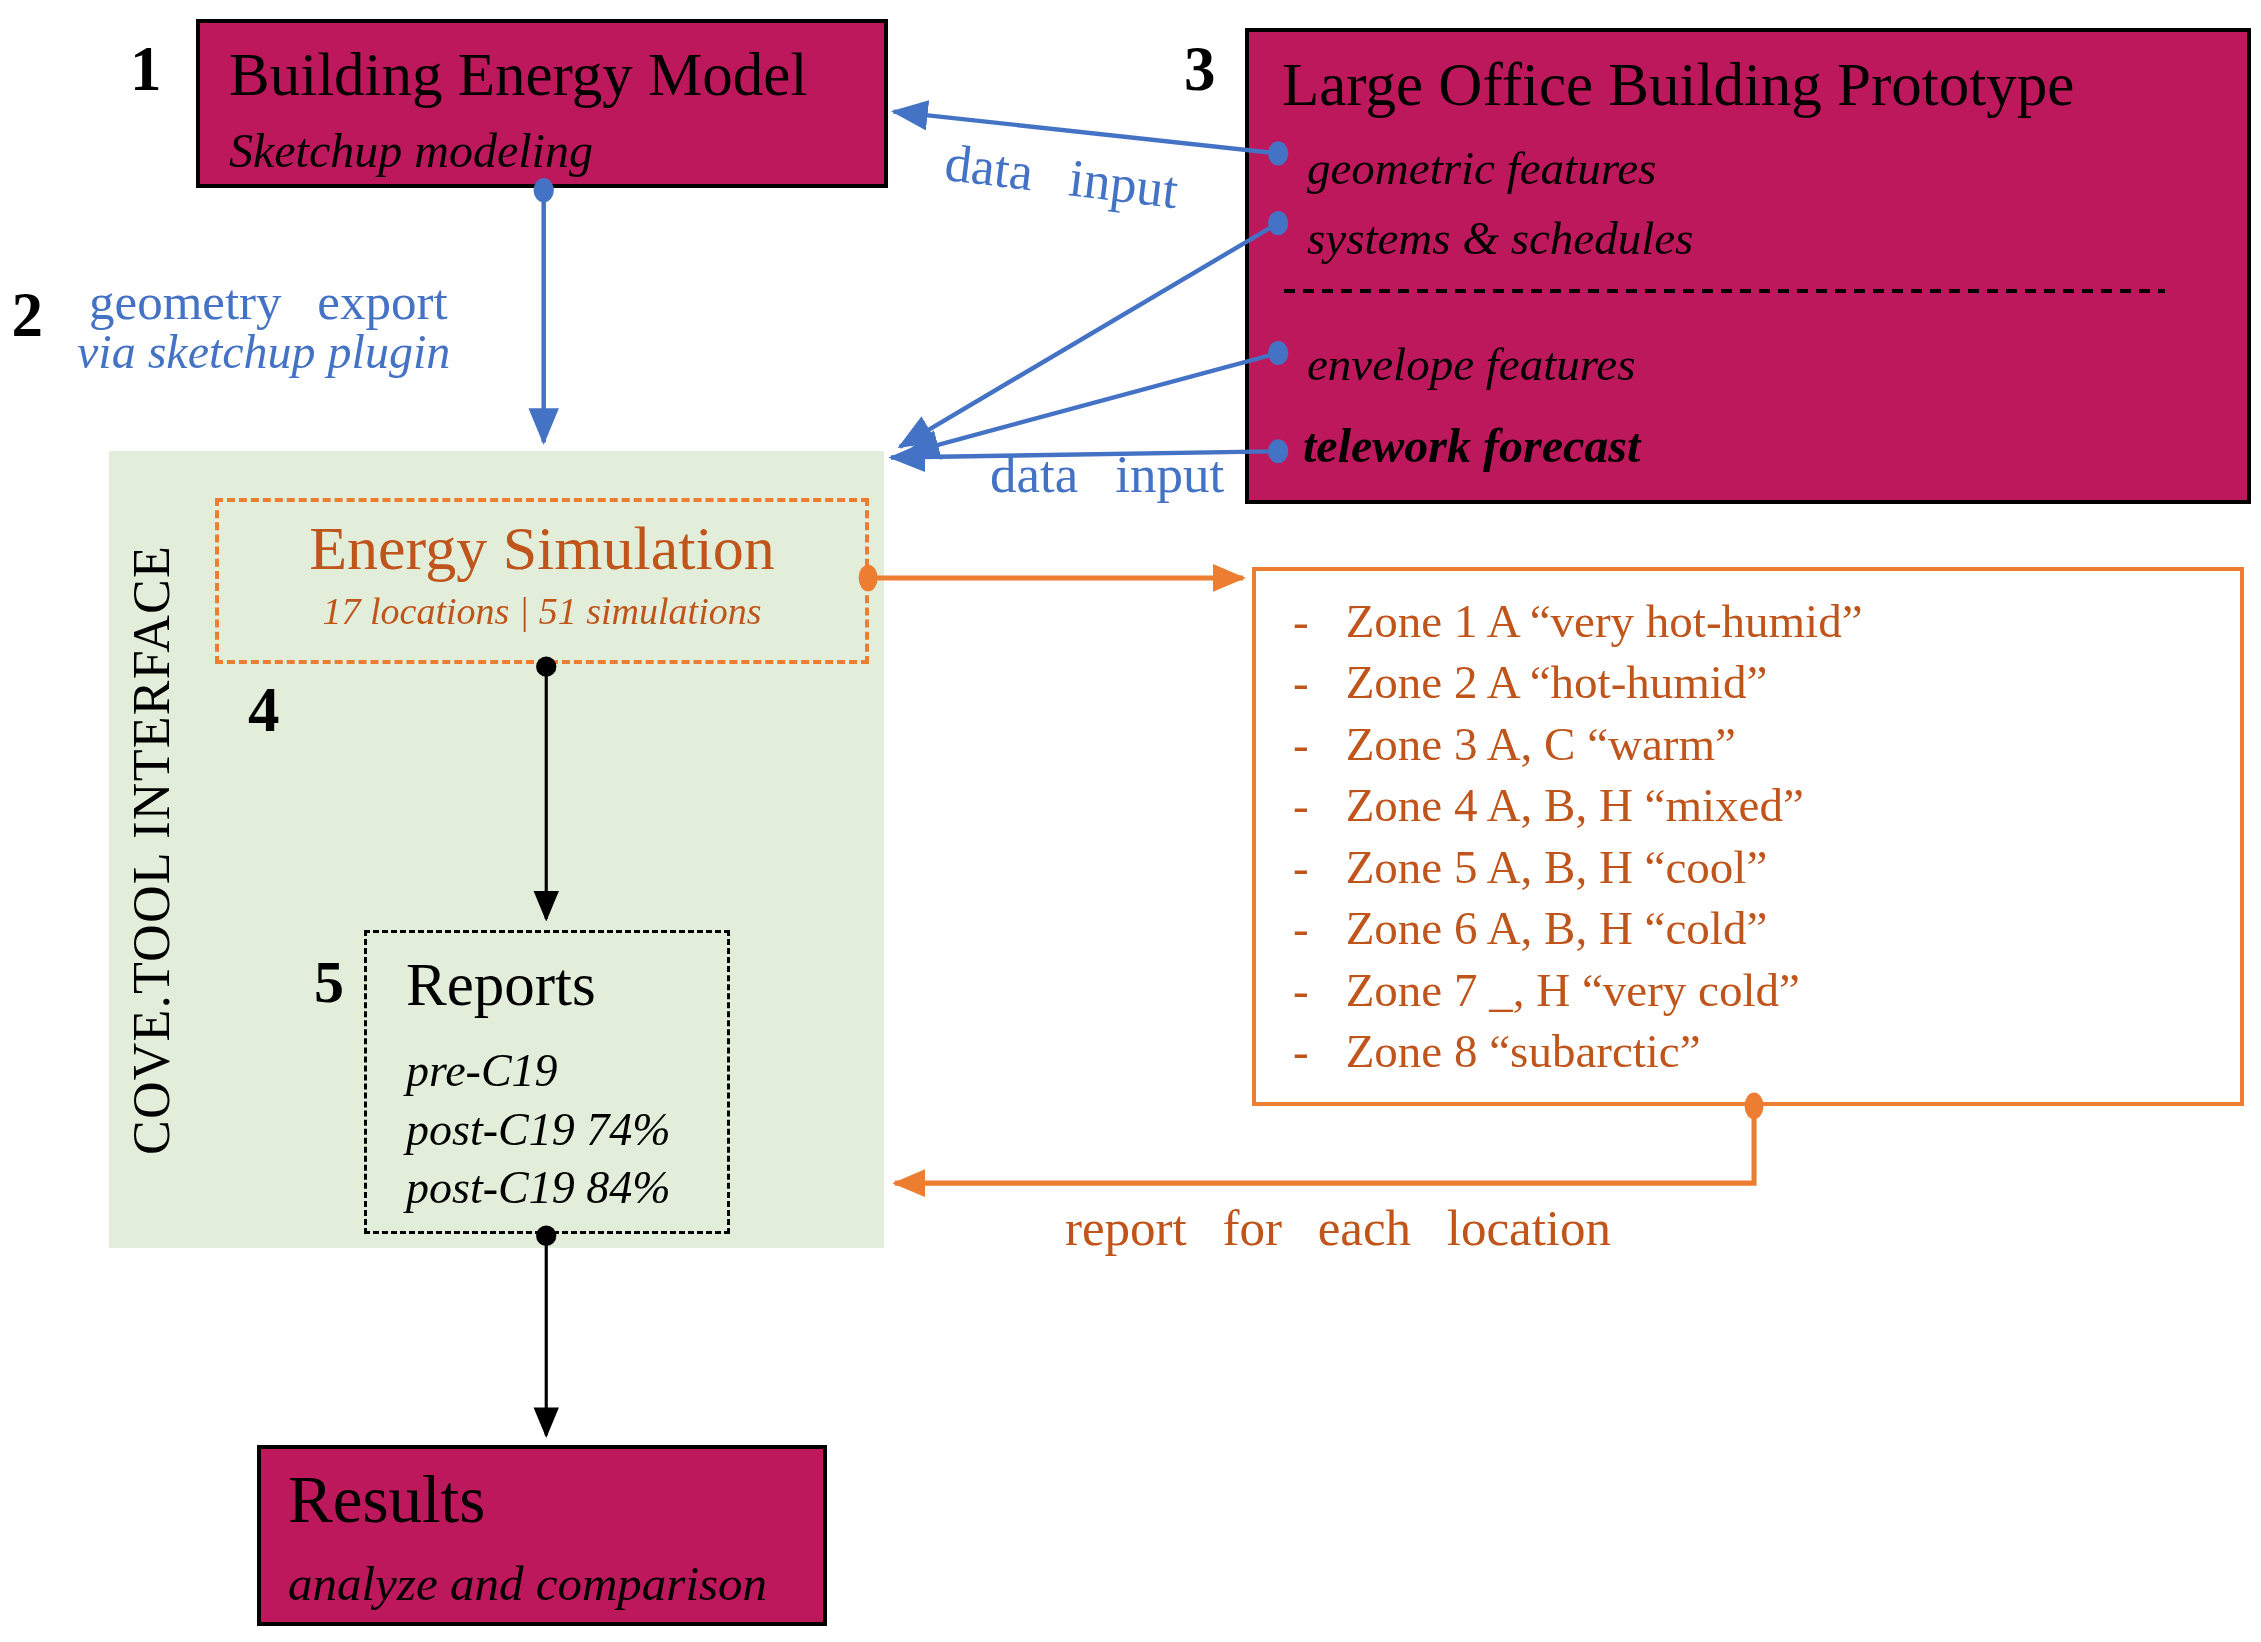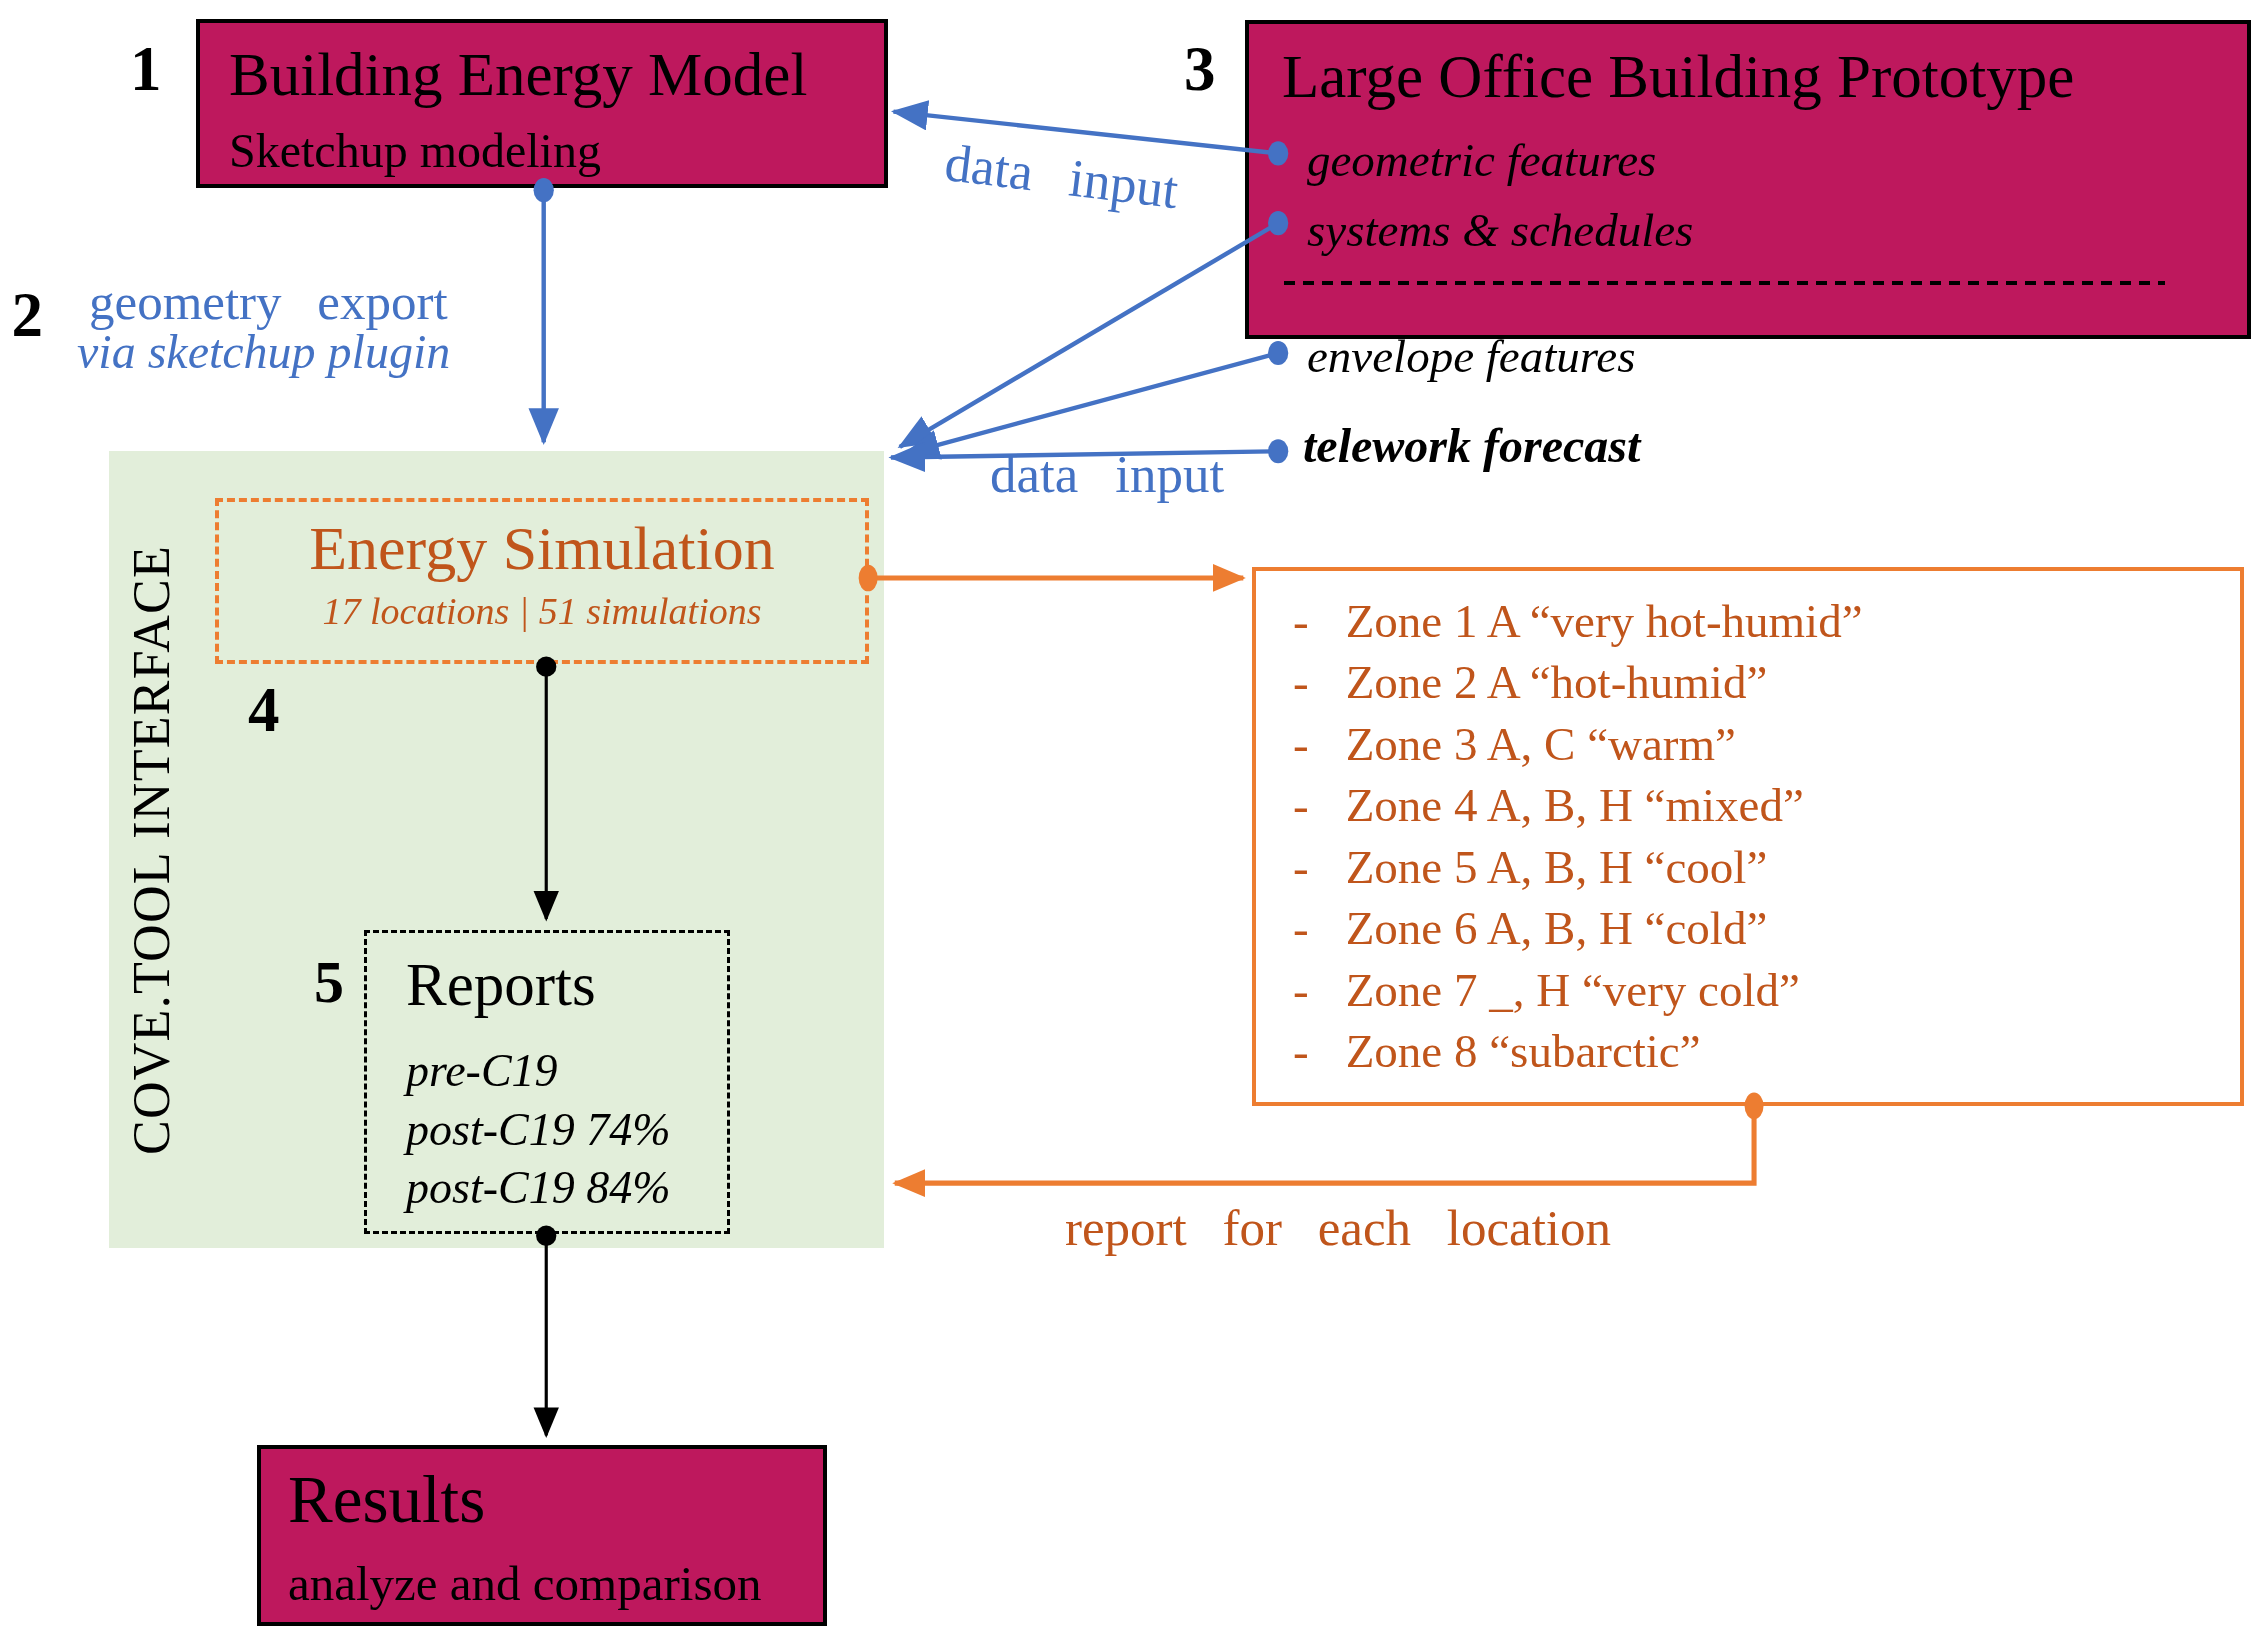--- a/index.html
+++ b/index.html
@@ -7,21 +7,21 @@
   }
   html,body{margin:0;padding:0;background:#fff;}
   #canvas{
     position:relative; width:2261px; height:1642px; background:#fff; overflow:hidden;
     font-family:"Liberation Serif","DejaVu Serif",serif; color:#000;
   }
   .abs{position:absolute;}
   .num{font-weight:bold; font-size:63px; line-height:1;}
   .solid-box{position:absolute; border:4.4px solid #000; background:#be185d; box-sizing:border-box;}
   .box-title{position:absolute; font-size:61px; line-height:1.1; white-space:nowrap;}
-  .box-sub{position:absolute; font-size:48px; white-space:nowrap;}
+  .box-sub{position:absolute; font-style:italic; font-size:48px; white-space:nowrap;}
   .blue-text{color:var(--blue);}
   .burnt{color:var(--orange_dark);}
   .wide-words{word-spacing:0.45em;}
   .feature{position:absolute; font-style:italic; font-size:47px; white-space:nowrap;}
   .divider-dashed{position:absolute; height:3.8px;
     background:repeating-linear-gradient(90deg,#000 0 11.4px,transparent 11.4px 19px);}
   .green-panel{position:absolute; left:109px; top:451px; width:775px; height:797px; background:var(--green);}
   .cove-label{position:absolute; left:151px; top:850px; transform:translate(-50%,-50%) rotate(-90deg);
     font-size:52px; letter-spacing:1.3px; white-space:nowrap;}
   .sim-box{position:absolute; left:215px; top:498px; width:654px; height:166px; box-sizing:border-box;
@@ -52,21 +52,21 @@
   <div class="solid-box" style="left:196px; top:19px; width:692px; height:169px;">
     <div class="box-title" style="left:29px; top:18px;">Building Energy Model</div>
     <div class="box-sub" style="left:29px; top:100px;">Sketchup modeling</div>
   </div>
 
   <div class="abs num" style="left:11.4px; top:284px;">2</div>
   <div class="abs blue-text wide-words" style="left:89px; top:273px; font-size:51px;">geometry export</div>
   <div class="abs blue-text" style="left:77px; top:324px; font-size:48px; font-style:italic;">via sketchup plugin</div>
 
   <div class="abs num" style="left:1184px; top:38px;">3</div>
-  <div class="solid-box" style="left:1245px; top:20px; width:1006px; height:319px;">
+  <div class="solid-box" style="left:1245px; top:28px; width:1006px; height:476px;">
     <div class="box-title" style="left:33px; top:19px;">Large Office Building Prototype</div>
     <div class="feature" style="left:58px; top:109px;">geometric features</div>
     <div class="feature" style="left:58px; top:179px;">systems &amp; schedules</div>
     <div class="divider-dashed" style="left:35px; top:257px; width:881px;"></div>
     <div class="feature" style="left:58px; top:305px;">envelope features</div>
   </div>
   <div class="abs" style="left:1303px; top:418px; font-size:48px; font-weight:bold; font-style:italic; white-space:nowrap;">telework forecast</div>
 
   <div class="abs blue-text wide-words" style="left:949px; top:132px; font-size:53px; transform:rotate(7deg); transform-origin:left top; white-space:nowrap;">data input</div>
   <div class="abs blue-text wide-words" style="left:990px; top:444px; font-size:53px; white-space:nowrap;">data input</div>

